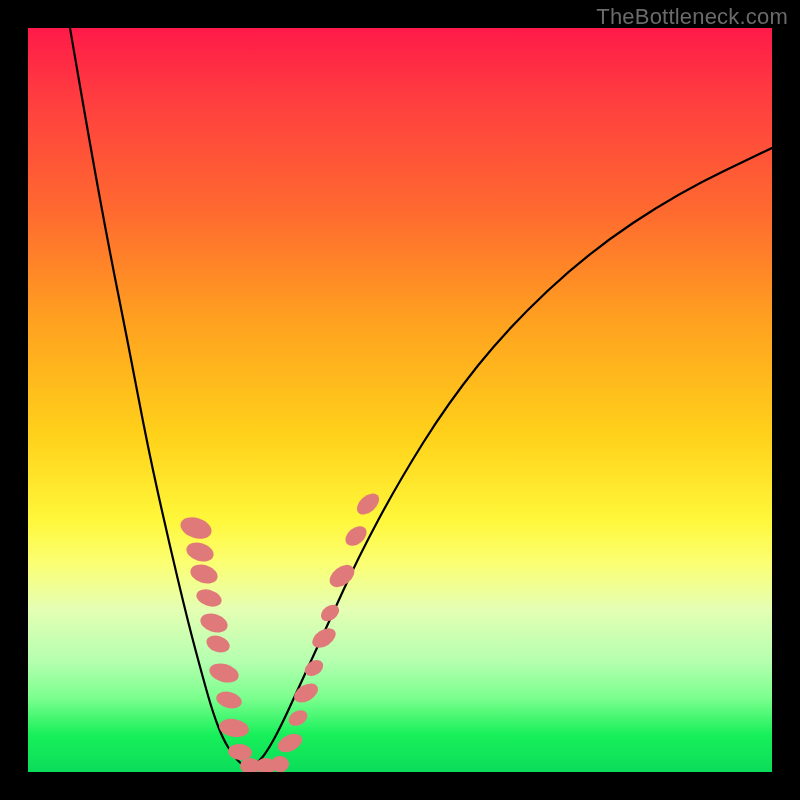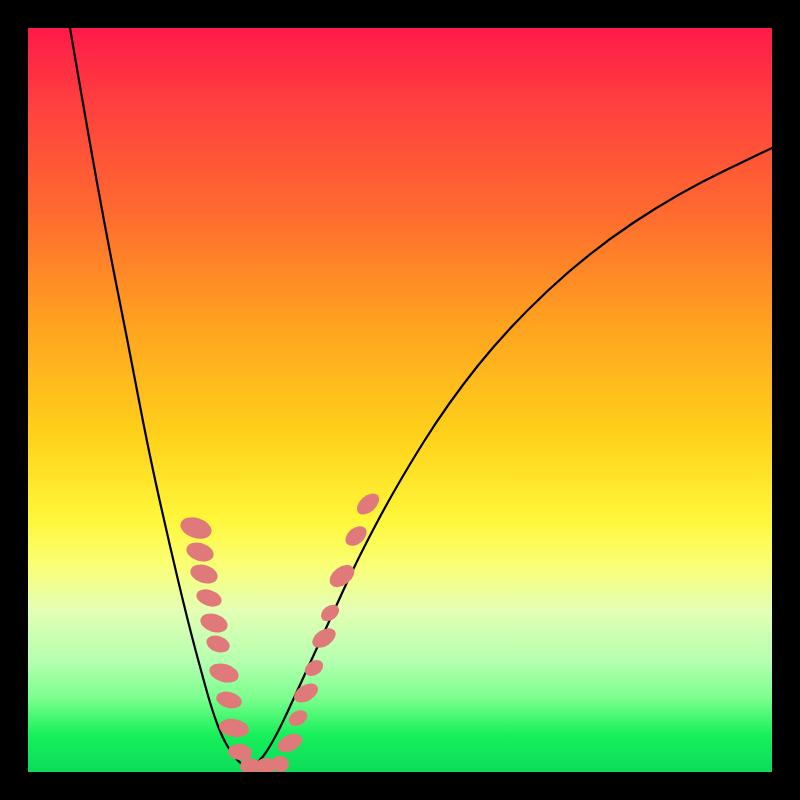--- a/index.html
+++ b/index.html
@@ -67,20 +67,21 @@
   .bead {
     fill: #e07a7a;
     stroke: none;
   }
 </style>
 </head>
 <body>
 
 <div class="frame">
 
+  <div class="watermark">TheBottleneck.com</div>
 
   <div class="plot-rect">
     <svg viewBox="0 0 744 744">
       <g>
         <path class="curve-path" d="M 42 0 Q 60 105 70 160 Q 80 215 90 265 Q 100 315 110 367.5 Q 120 420 130 465 Q 140 510 150 552 Q 160 594 167.5 622 Q 175 650 180 667.5 Q 185 685 190 698 Q 195 711 200 719 Q 205 727 209 731.5 Q 213 736 216.5 738 Q 220 740 225 737.5 Q 230 735 235 728.5 Q 240 722 246 711 Q 252 700 259 685 Q 266 670 274 652.5 Q 282 635 291 615.5 Q 300 596 315 563 Q 330 530 350 492.5 Q 370 455 395 415 Q 420 375 450 337.5 Q 480 300 520 262.5 Q 560 225 605 195 Q 650 165 697 142.5 T 744 120" stroke="#000000"></path>
       </g>
       <g>
           <ellipse cx="168" cy="500" rx="10" ry="16" class="bead" fill="#e07a7a" transform="rotate(-72 168 500)"></ellipse>
           <ellipse cx="172" cy="524" rx="9" ry="14" class="bead" fill="#e07a7a" transform="rotate(-72 172 524)"></ellipse>
           <ellipse cx="176" cy="546" rx="9" ry="14" class="bead" fill="#e07a7a" transform="rotate(-72 176 546)"></ellipse>

